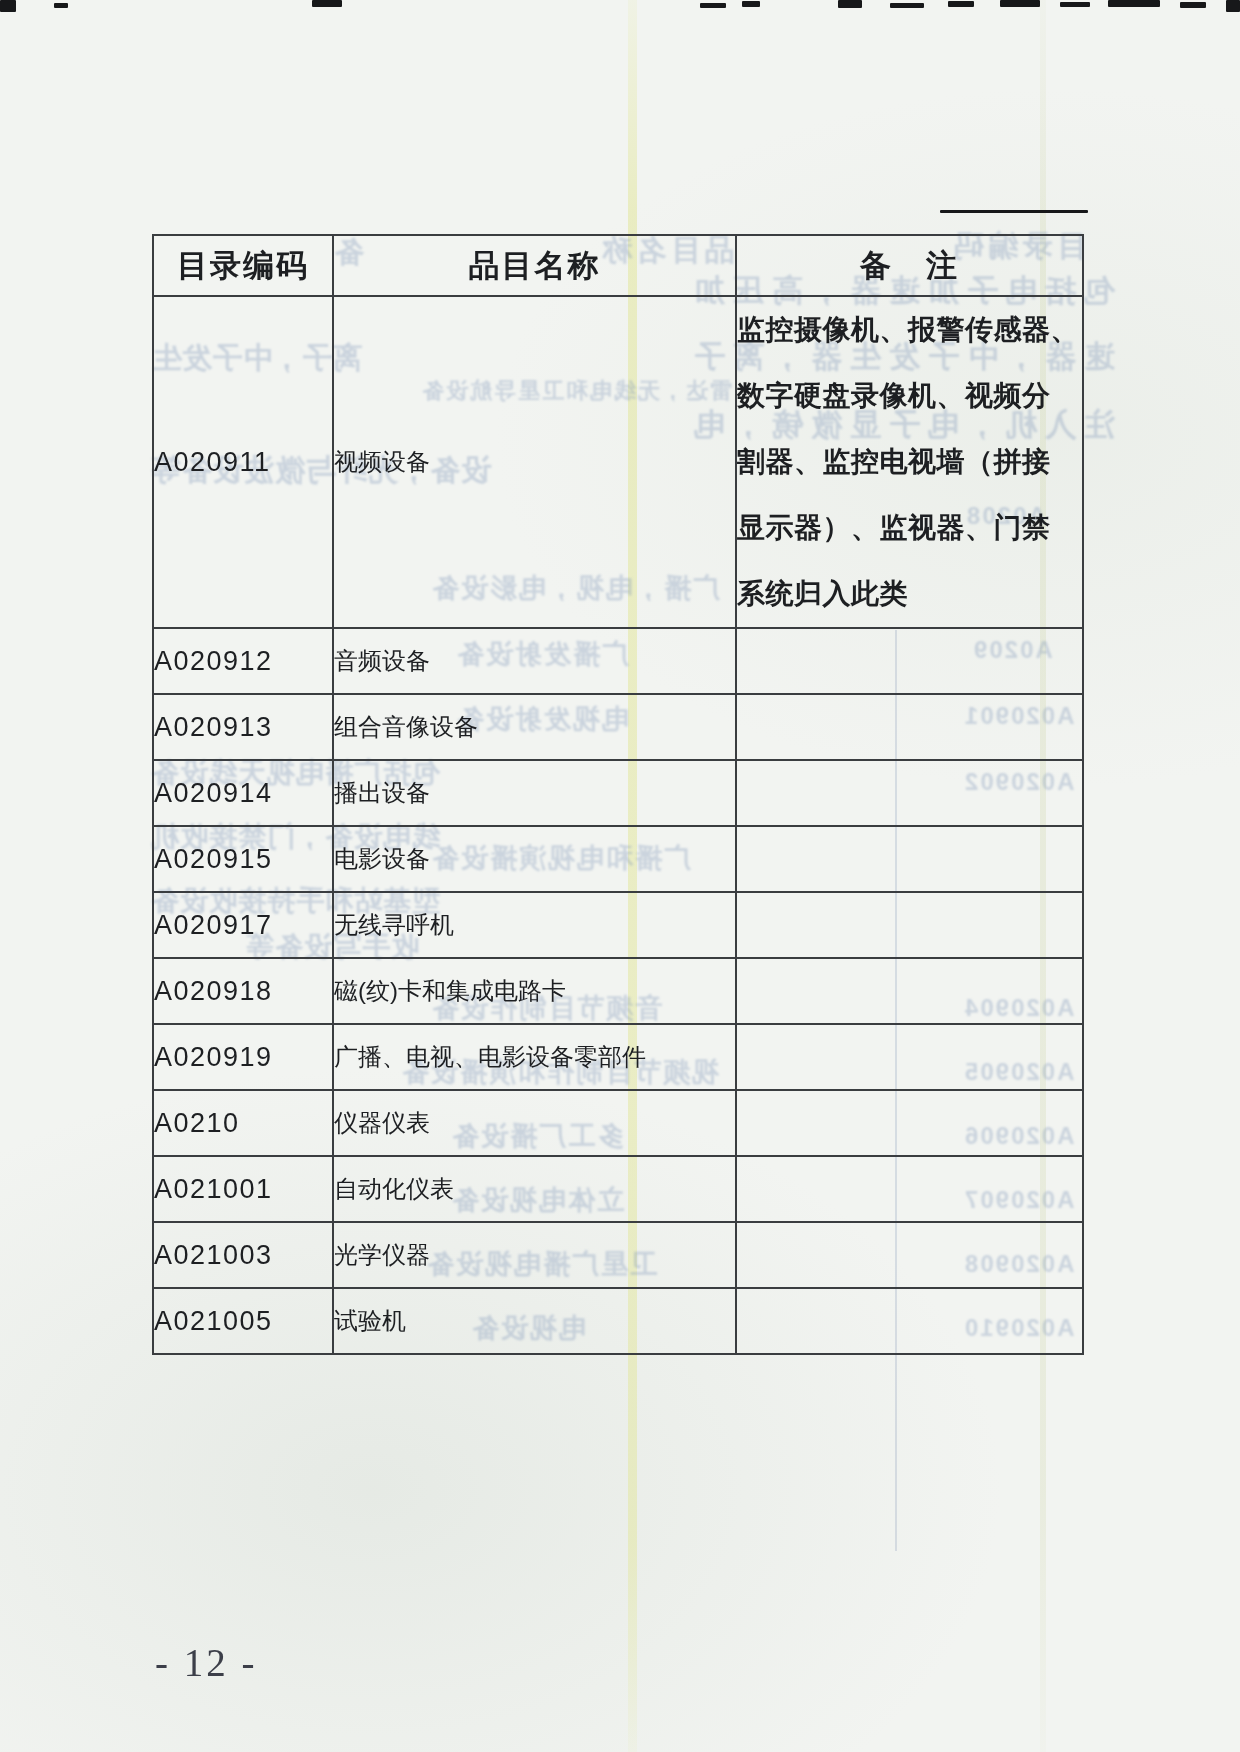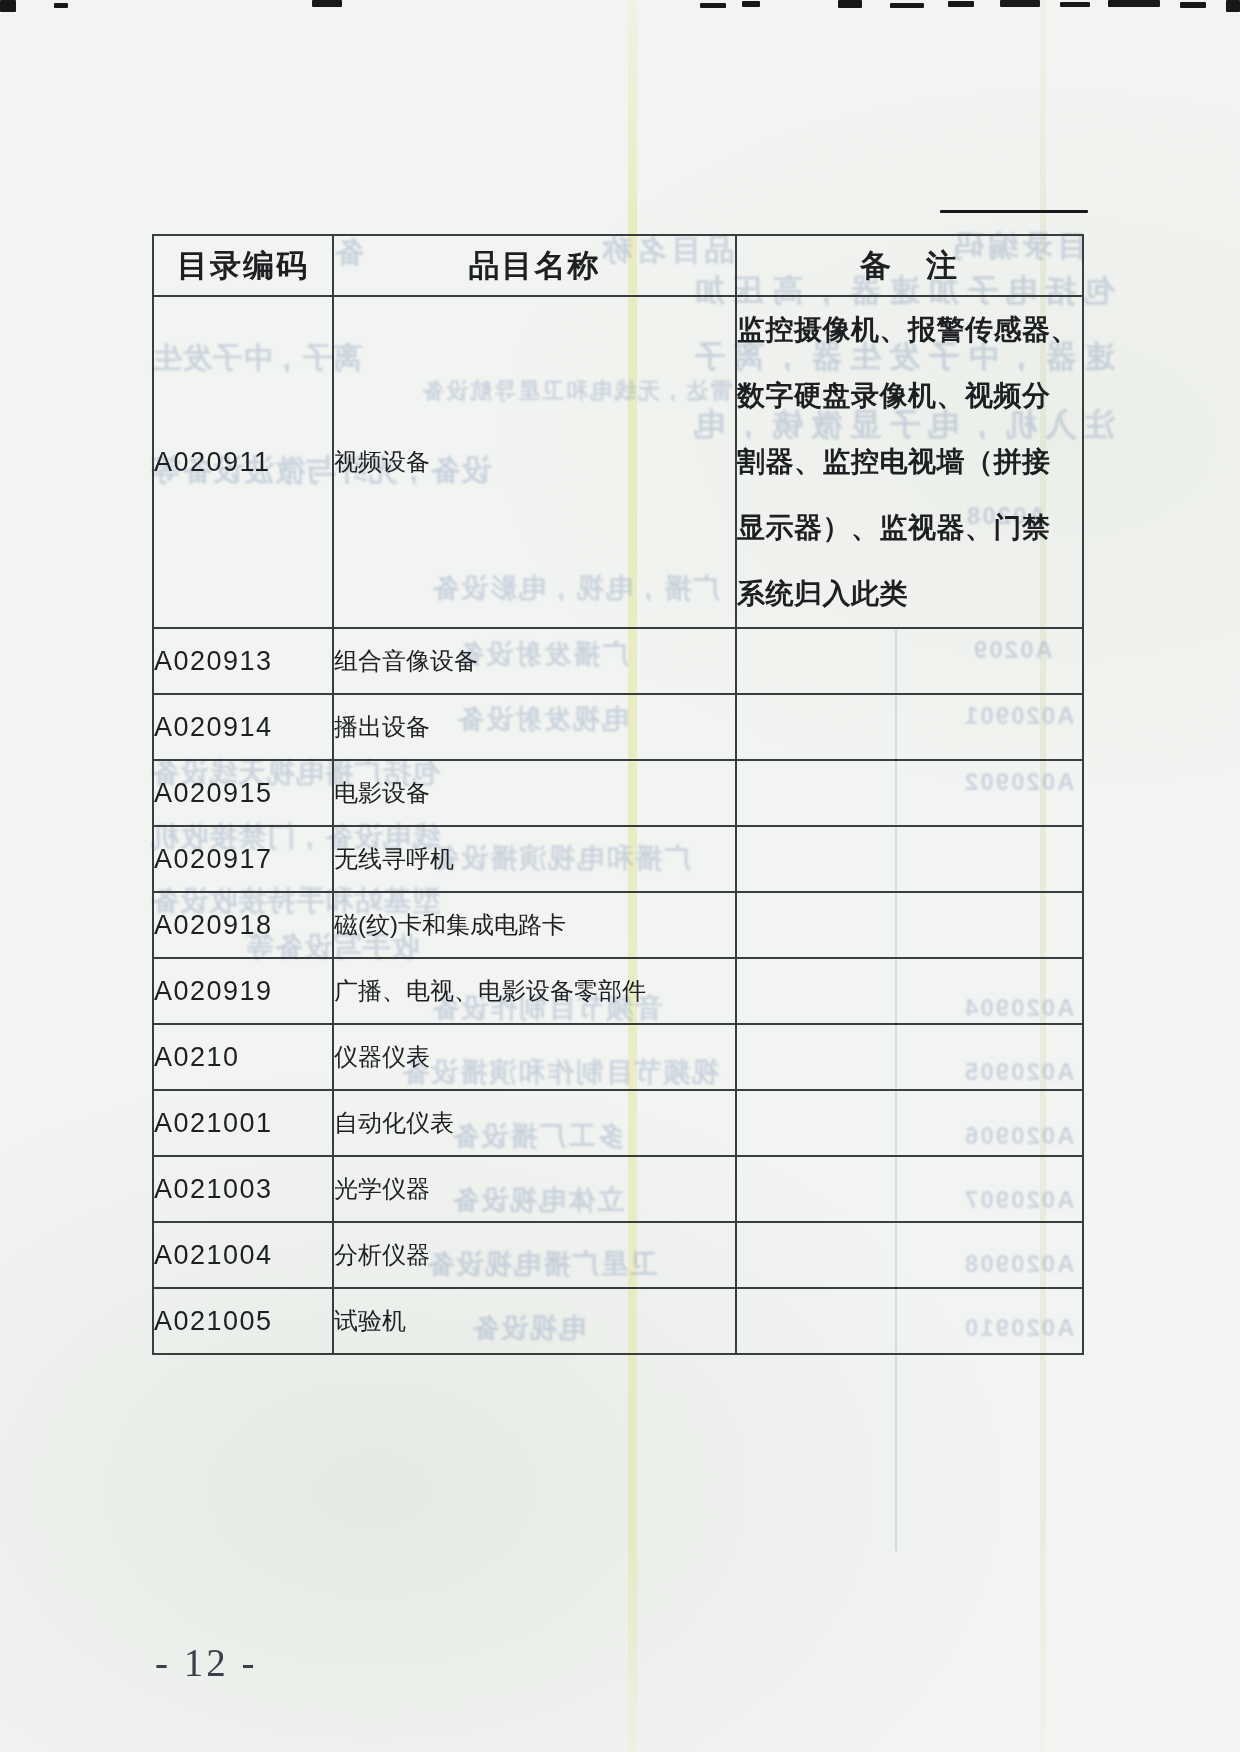--- a/index.html
+++ b/index.html
@@ -181,20 +181,25 @@
     <td class="name">视频设备</td>
     <td class="remark">
             <div class="remark-line">监控摄像机、报警传感器、</div>
             <div class="remark-line">数字硬盘录像机、视频分</div>
             <div class="remark-line">割器、监控电视墙（拼接</div>
             <div class="remark-line">显示器）、监视器、门禁</div>
             <div class="remark-line">系统归入此类</div>
           </td>
   </tr>
         <tr>
+    <td class="code">A020912</td>
+    <td class="name">音频设备</td>
+    <td class="remark"></td>
+  </tr>
+        <tr>
     <td class="code">A020913</td>
     <td class="name">组合音像设备</td>
     <td class="remark"></td>
   </tr>
         <tr>
     <td class="code">A020914</td>
     <td class="name">播出设备</td>
     <td class="remark"></td>
   </tr>
         <tr>
@@ -226,25 +231,20 @@
     <td class="code">A021001</td>
     <td class="name">自动化仪表</td>
     <td class="remark"></td>
   </tr>
         <tr>
     <td class="code">A021003</td>
     <td class="name">光学仪器</td>
     <td class="remark"></td>
   </tr>
         <tr>
-    <td class="code">A021004</td>
-    <td class="name">分析仪器</td>
-    <td class="remark"></td>
-  </tr>
-        <tr>
     <td class="code">A021005</td>
     <td class="name">试验机</td>
     <td class="remark"></td>
   </tr>
       </tbody>
   </table>
 
   <div class="page-number">- 12 -</div>
 </div>
 

